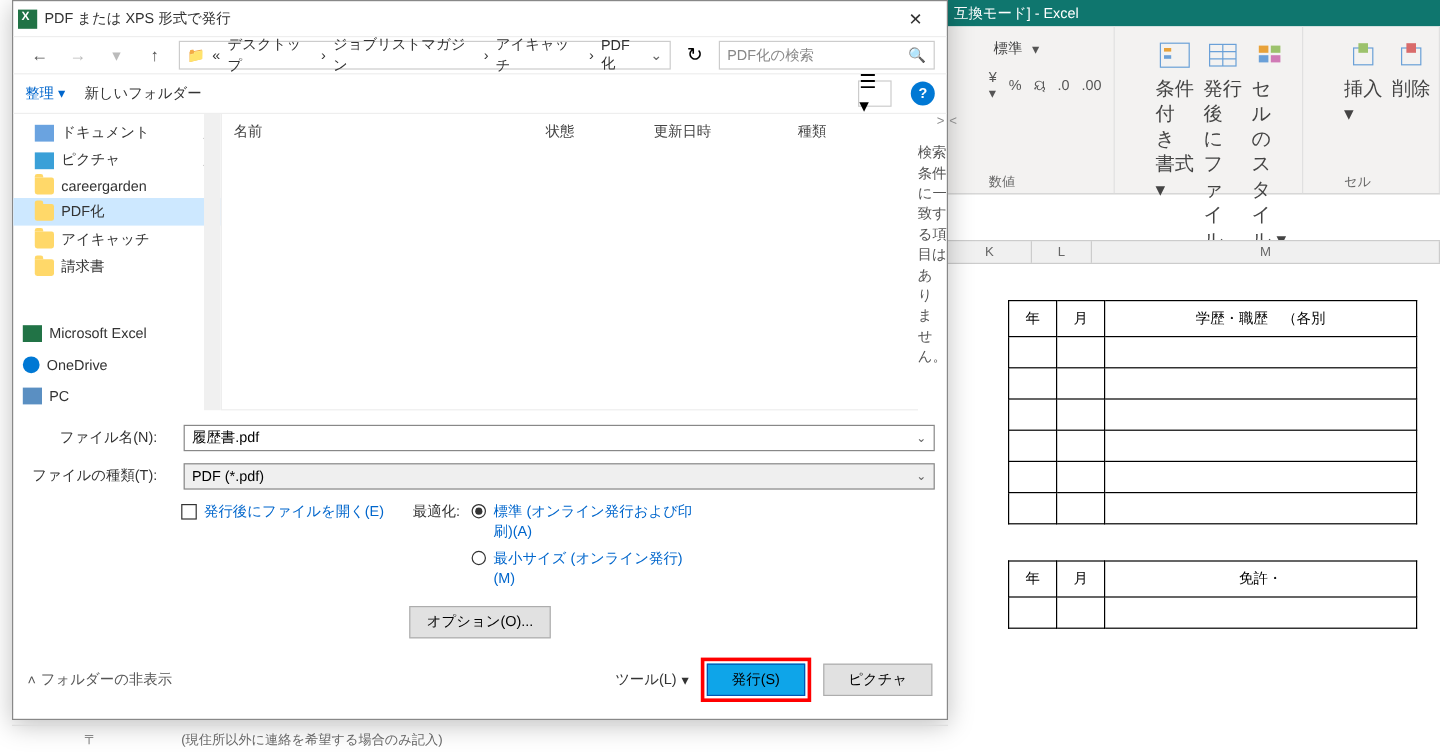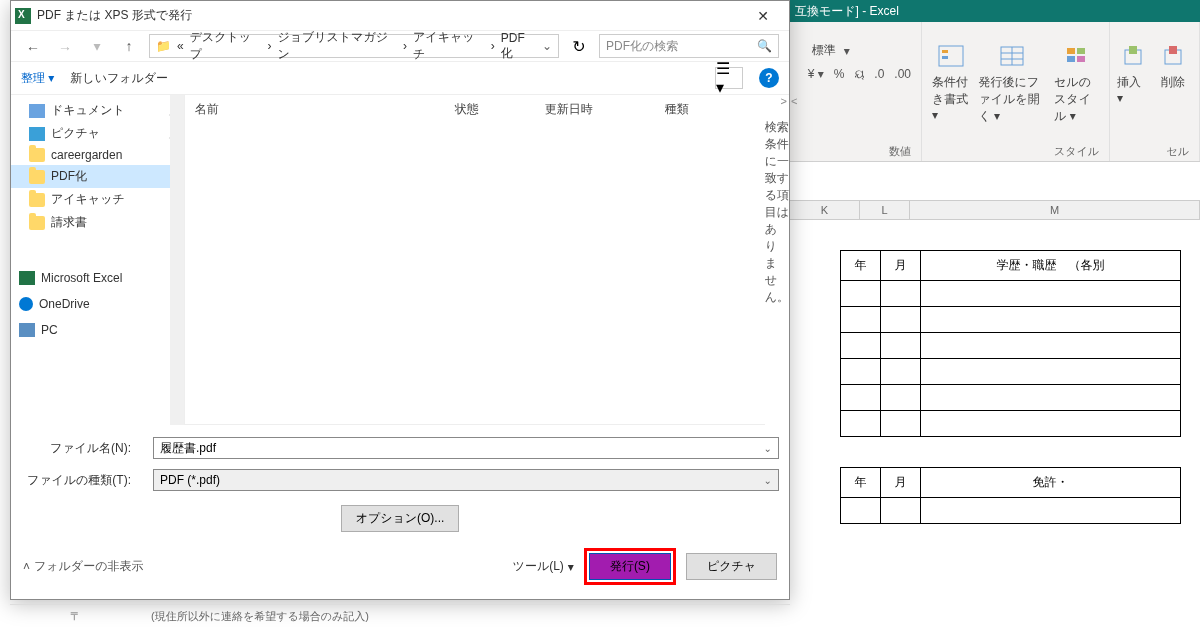--- a/index.html
+++ b/index.html
@@ -2,24 +2,24 @@
 <html><head>
 <meta charset="utf-8">
 <style>
 * { box-sizing: border-box; margin: 0; padding: 0; font-family: "Meiryo UI", "Yu Gothic UI", sans-serif; }
 body { width: 1200px; height: 630px; background: #fff; overflow: hidden; position: relative; }
 
 
 .excel-bg { position: absolute; inset: 0; background: #fff; }
 .excel-title { position: absolute; top: 0; left: 790px; right: 0; height: 22px; background: #0f766e; color: #fff; font-size: 12px; display: flex; align-items: center; padding-left: 5px; }
 .excel-ribbon { position: absolute; top: 22px; left: 790px; right: 0; height: 140px; background: #f3f2f1; border-bottom: 1px solid #d0d0d0; display: flex; }
-.ribbon-group { display: flex; flex-direction: column; align-items: flex-end; padding: 18px 10px 2px; border-right: 1px solid #e0e0e0; height: 100%; justify-content: space-between; }
+.ribbon-group { display: flex; flex-direction: column; align-items: flex-start; padding: 8px 10px 2px; border-right: 1px solid #e0e0e0; height: 100%; justify-content: space-between; margin-left: 24px; }
 .ribbon-group .label { font-size: 11px; color: #666; }
 .ribbon-items { display: flex; gap: 8px; }
-.ribbon-item { display: flex; flex-direction: column; align-items: center; gap: 2px; font-size: 12px; color: #444; cursor: pointer; }
+.ribbon-item { display: flex; flex-direction: column; align-items: center; gap: 2px; font-size: 16px; color: #444; cursor: pointer; }
 .ribbon-icon { width: 32px; height: 32px; display: flex; align-items: center; justify-content: center; }
 .num-format { font-size: 12px; color: #444; padding: 2px 4px; }
 .mini-row { display: flex; gap: 4px; align-items: center; font-size: 12px; color: #555; }
 
 .col-headers { position: absolute; top: 200px; left: 790px; right: 0; height: 20px; background: #f0f0f0; border-top: 1px solid #ccc; border-bottom: 1px solid #ccc; display: flex; }
 .col-header { border-right: 1px solid #ccc; display: flex; align-items: center; justify-content: center; font-size: 11px; color: #666; }
 
 .sheet-area { position: absolute; top: 220px; left: 790px; right: 0; bottom: 0; background: #fff; padding: 30px 0 0 50px; }
 .resume-table { border-collapse: collapse; }
 .resume-table td, .resume-table th { border: 1px solid #000; padding: 6px 10px; font-size: 12px; text-align: center; }
@@ -89,21 +89,21 @@
 .radio.on::after { content: ""; position: absolute; inset: 2px; background: #333; border-radius: 50%; }
 .opt-label-head { color: #333; margin-right: 4px; white-space: nowrap; }
 .opt-text { color: #0066cc; max-width: 170px; line-height: 1.4; }
 .options-btn { margin: 4px auto 0; padding: 4px 14px; border: 1px solid #adadad; background: #e1e1e1; font-size: 12px; cursor: pointer; }
 
 .footer { display: flex; align-items: center; padding: 8px 12px 14px; gap: 10px; }
 .hide-folders { font-size: 12px; color: #555; display: flex; align-items: center; gap: 4px; cursor: pointer; }
 .footer-spacer { flex: 1; }
 .tools-dd { font-size: 12px; color: #333; display: flex; align-items: center; gap: 4px; cursor: pointer; }
 .btn { padding: 4px 20px; border: 1px solid #adadad; background: #e1e1e1; font-size: 12px; cursor: pointer; }
-.btn.primary { border: 1px solid #0054b3; background: #a21caf; }
+.btn.primary { border: 1px solid #0054b3; background: #0ea5e9; }
 .highlight-box { border: 3px solid #ff0000; padding: 2px; }
 
 .bottom-strip { position: absolute; left: 10px; top: 604px; width: 780px; display: flex; align-items: center; padding: 4px 60px; font-size: 11px; color: #666; gap: 70px; border-top: 1px solid #ddd; }
 </style>
 </head>
 <body>
 
 <div class="excel-bg">
   <div class="excel-title">
     <span>互換モード]  -  Excel</span>
@@ -356,20 +356,39 @@
         <span class="dd-caret">⌄</span>
       </div>
     </div>
     <div class="form-row">
       <div class="form-label">ファイルの種類(T):</div>
       <div class="form-input dd">
         <span>PDF (*.pdf)</span>
         <span class="dd-caret">⌄</span>
       </div>
     </div>
+    <div class="opts-row">
+      <div class="check-row">
+        <div class="check-box"></div>
+        <div class="opt-text">発行後にファイルを開く(E)</div>
+      </div>
+      <div style="display:flex;gap:6px">
+        <div class="opt-label-head">最適化:</div>
+        <div class="radio-col">
+          <div class="radio-row">
+            <div class="radio on"></div>
+            <div class="opt-text">標準 (オンライン発行および印刷)(A)</div>
+          </div>
+          <div class="radio-row">
+            <div class="radio"></div>
+            <div class="opt-text">最小サイズ (オンライン発行)(M)</div>
+          </div>
+        </div>
+      </div>
+    </div>
     <button class="options-btn">オプション(O)...</button>
   </div>
 
   <div class="footer">
     <div class="hide-folders">
       <span>˄</span>
       <span>フォルダーの非表示</span>
     </div>
     <div class="footer-spacer"></div>
     <div class="tools-dd">

